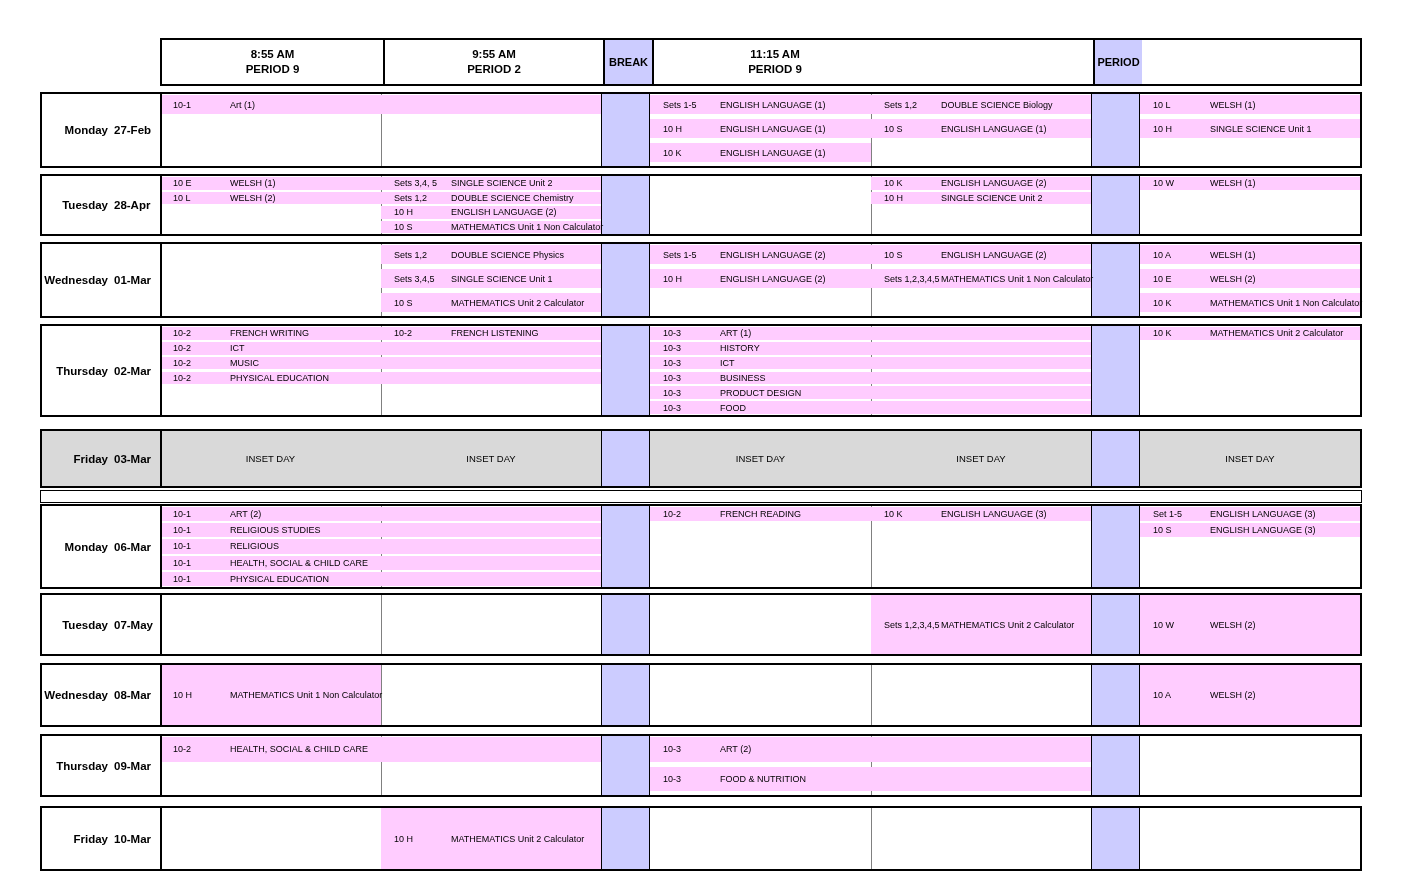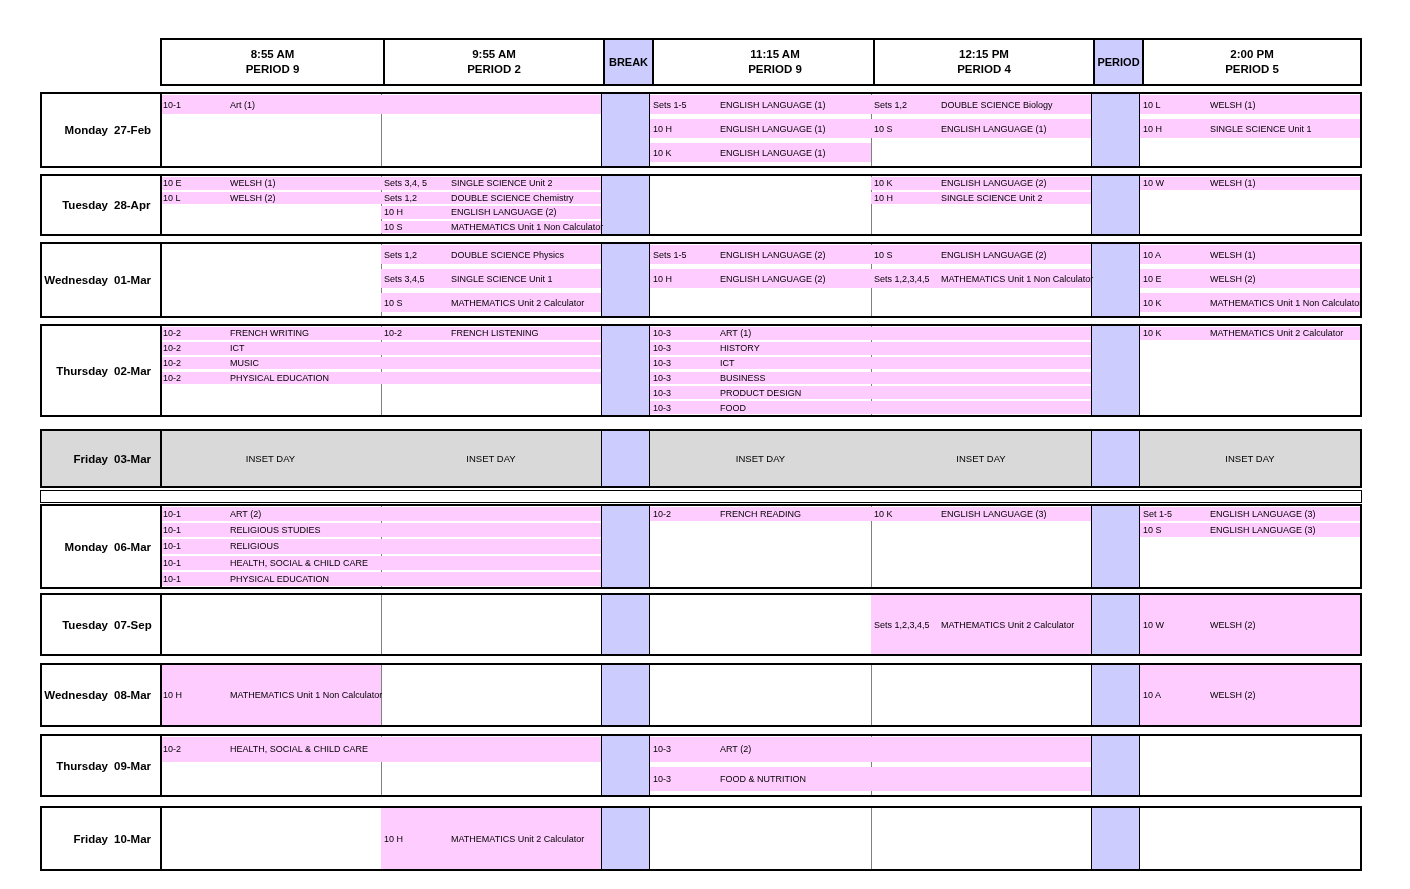--- a/index.html
+++ b/index.html
@@ -15,21 +15,21 @@
   .row.inset{background:#D9D9D9;}
   .row.spacer{border:1px solid #000;background:#fff;}
   .daycell{position:absolute;left:0;top:0;width:120px;height:100%;box-sizing:border-box;border-right:2px solid #000;
            display:flex;align-items:center;justify-content:center;font-weight:bold;font-size:11.5px;z-index:3;}
   .daycell .dn{width:66px;text-align:right;white-space:nowrap;}
   .daycell .dd{width:46px;text-align:left;margin-left:6px;white-space:nowrap;}
   .blcol{position:absolute;top:0;height:100%;width:49px;background:#CCCCFF;box-sizing:border-box;
          border-left:1px solid #000;border-right:1px solid #000;z-index:1;}
   .vdiv{position:absolute;top:0;width:1px;height:100%;background:#808080;z-index:0;}
   .bar{position:absolute;background:#FFCCFF;z-index:2;font-size:9px;line-height:10px;}
-  .bar .grp{position:absolute;left:3px;top:50%;transform:translateY(-50%);white-space:nowrap;}
+  .bar .grp{position:absolute;left:13px;top:50%;transform:translateY(-50%);white-space:nowrap;}
   .bar .subj{position:absolute;left:70px;top:50%;transform:translateY(-50%);white-space:nowrap;}
   .insettxt{position:absolute;top:0;height:100%;display:flex;align-items:center;justify-content:center;
             font-size:9.5px;z-index:2;}
 </style>
 </head>
 <body>
 
 <div id="timetable">
     <div class="hdr">
       <div class="hcell first" style="left: 0px; width: 221px;">
@@ -40,30 +40,22 @@
         <div>9:55 AM</div>
         <div>PERIOD 2</div>
       </div>
       <div class="hcell bl" style="left: 441px; width: 49px;">
         <div>BREAK</div>
       </div>
       <div class="hcell" style="left: 490px; width: 244px; text-align: center;">
         <div>11:15 AM</div>
         <div>PERIOD 9</div>
       </div>
-      <div class="hcell" style="left: 711px; width: 220px;">
-        <div>12:15 PM</div>
-        <div>PERIOD 4</div>
-      </div>
       <div class="hcell bl" style="left: 931px; width: 49px;">
         <div>PERIOD</div>
-      </div>
-      <div class="hcell" style="left: 980px; width: 218px;">
-        <div>2:00 PM</div>
-        <div>PERIOD 5</div>
       </div>
     </div>
     <div class="row" style="top: 92px; height: 76px;">
       <div class="daycell">
         <div class="dn">Monday</div>
         <div class="dd">27-Feb</div>
       </div>
       <div class="blcol" style="left: 559px; background: rgb(204, 204, 255);"></div>
       <div class="blcol" style="left: 1049px; background: rgb(204, 204, 255);"></div>
       <div class="vdiv" style="left: 339px;"></div>
@@ -311,21 +303,21 @@
         <div class="subj">ENGLISH LANGUAGE (3)</div>
       </div>
       <div class="bar" style="background: rgb(255, 204, 255); left: 1098px; width: 220px; top: 17.2px; height: 14.2px;">
         <div class="grp">10 S</div>
         <div class="subj">ENGLISH LANGUAGE (3)</div>
       </div>
     </div>
     <div class="row" style="top: 593px; height: 63px;">
       <div class="daycell">
         <div class="dn">Tuesday</div>
-        <div class="dd">07-Sep</div>
+        <div class="dd">07-May</div>
       </div>
       <div class="blcol" style="left: 559px; background: rgb(204, 204, 255);"></div>
       <div class="blcol" style="left: 1049px; background: rgb(204, 204, 255);"></div>
       <div class="vdiv" style="left: 339px;"></div>
       <div class="vdiv" style="left: 829px;"></div>
       <div class="bar" style="background: rgb(255, 204, 255); left: 829px; width: 220px; top: 0px; height: 59px;">
         <div class="grp">Sets 1,2,3,4,5</div>
         <div class="subj">MATHEMATICS Unit 2 Calculator</div>
       </div>
       <div class="bar" style="background: rgb(255, 204, 255); left: 1098px; width: 220px; top: 0px; height: 59px;">

